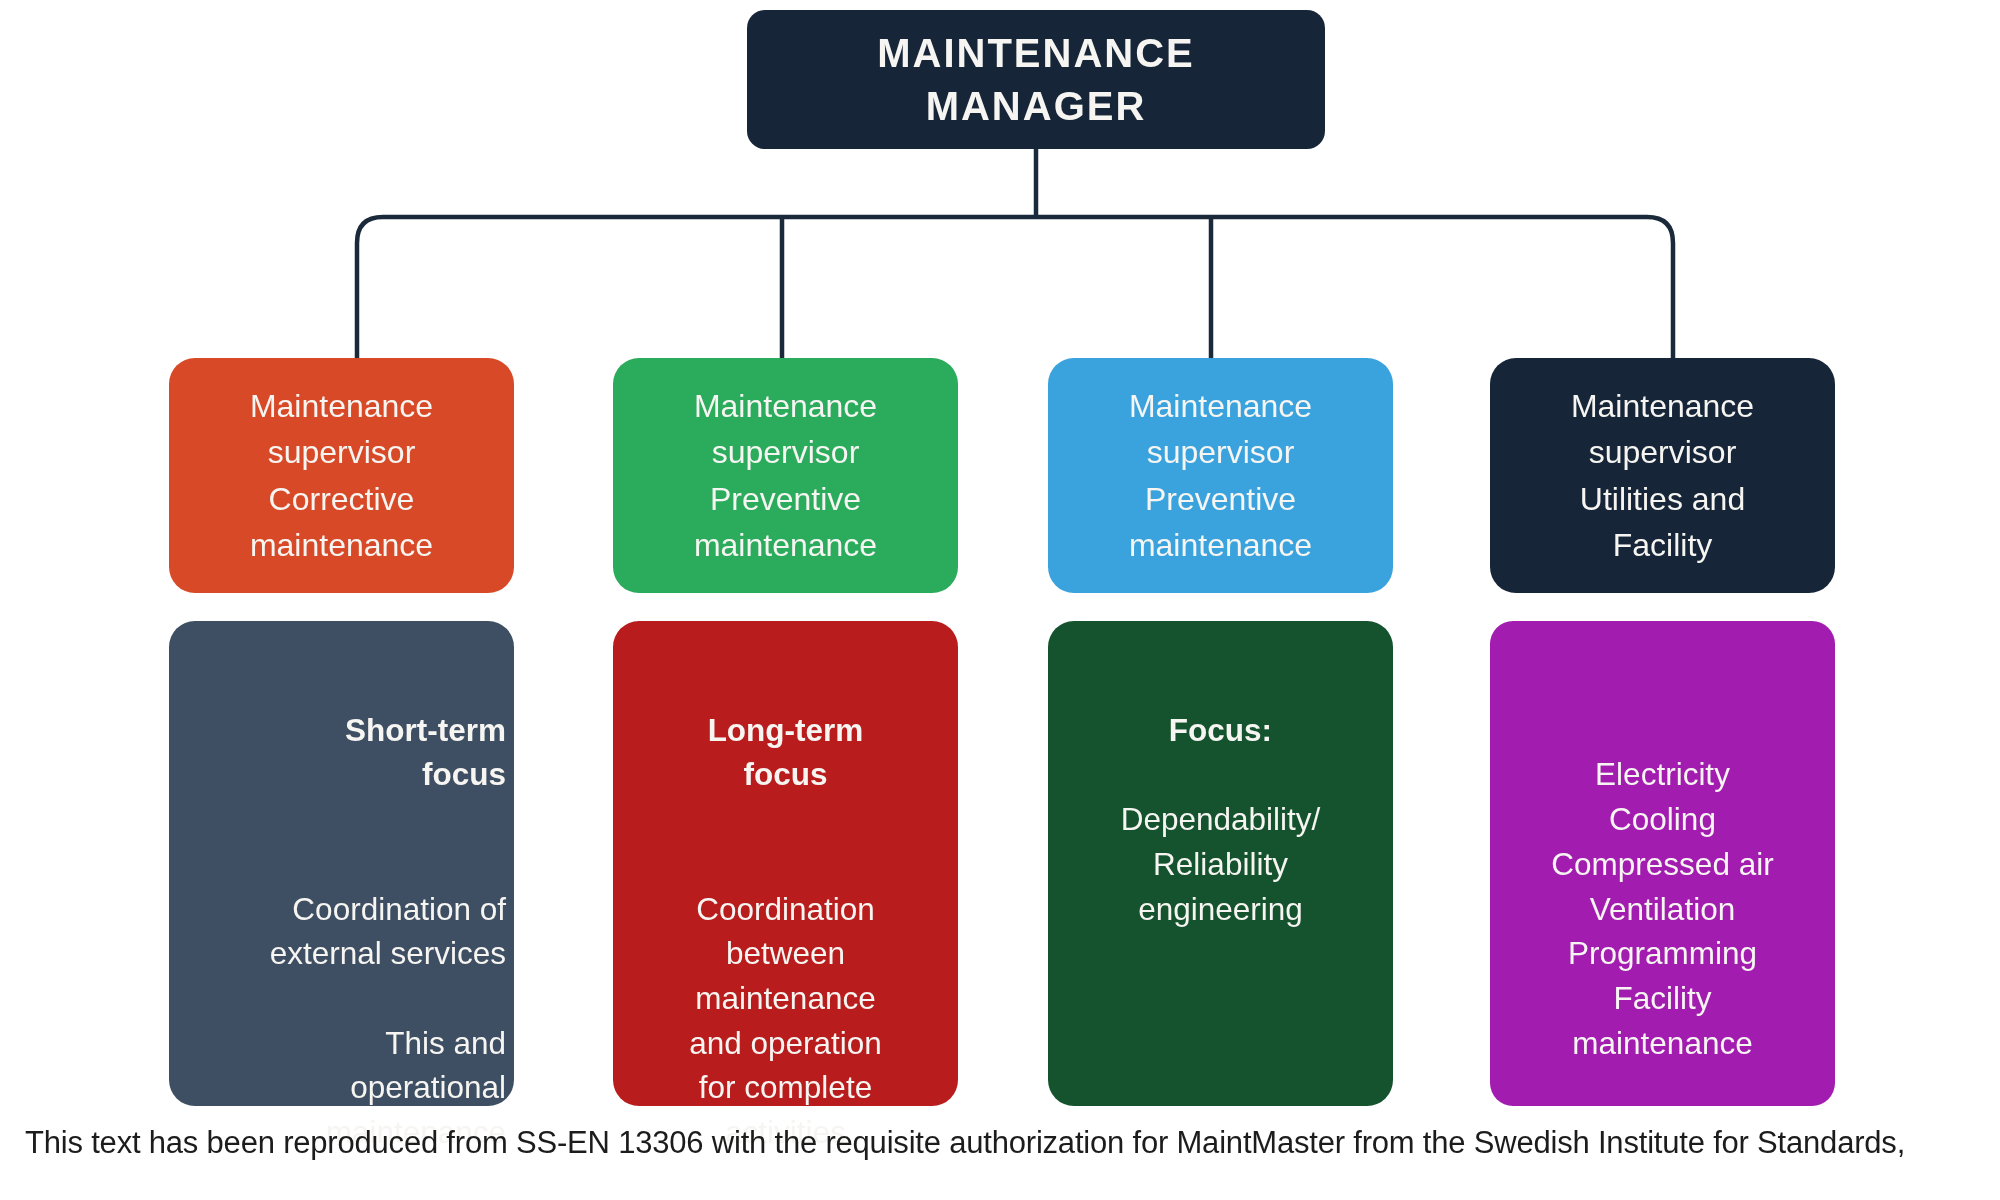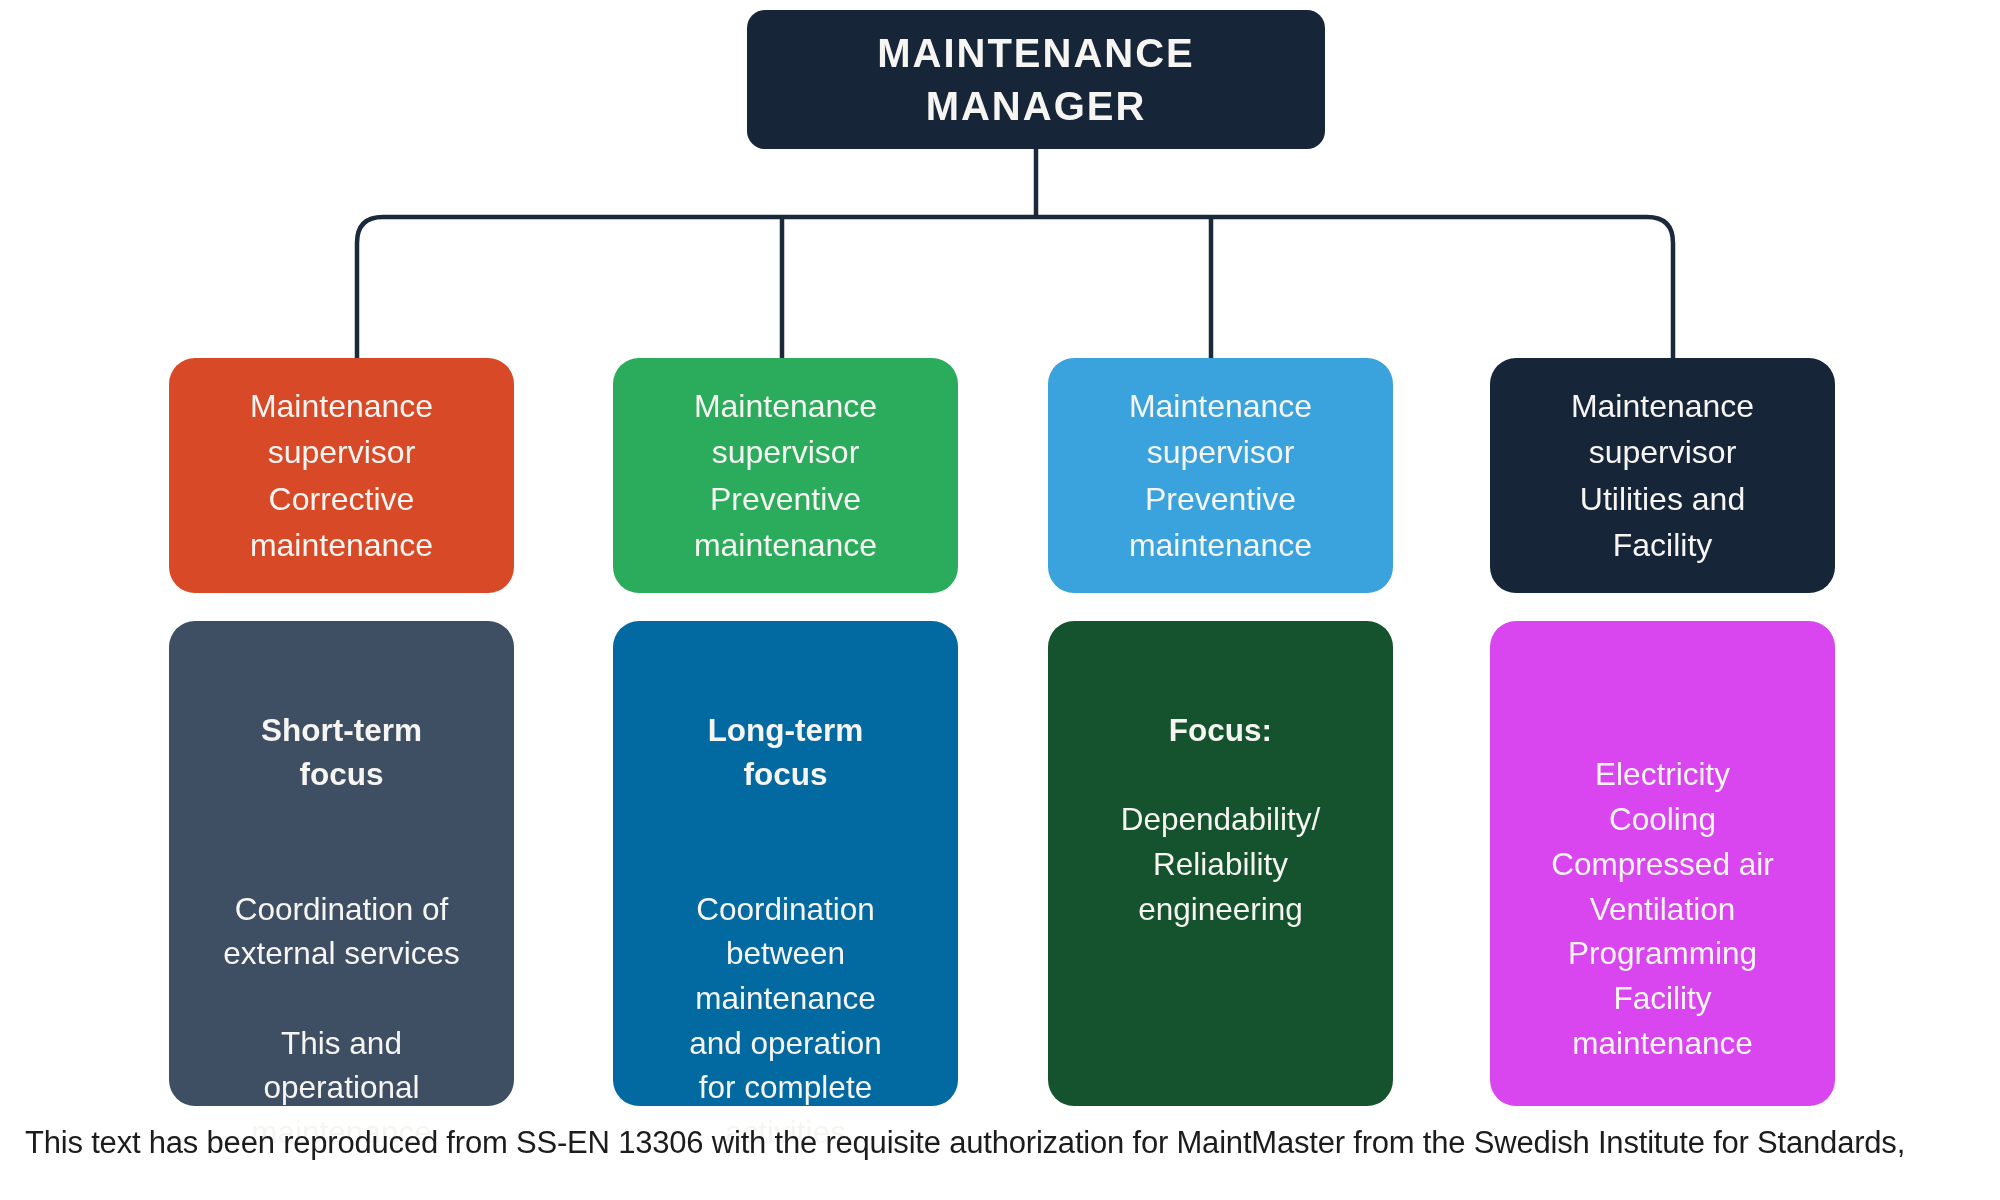--- a/index.html
+++ b/index.html
@@ -56,39 +56,39 @@
     <span>MAINTENANCE
 MANAGER</span>
   </div>
 
   <div class="box sup-box col0" style="background: rgb(216, 74, 39);">
     <span>Maintenance
 supervisor
 Corrective
 maintenance</span>
   </div>
-  <div class="box detail-box col0" style="background: rgb(62, 79, 99);">
+  <div class="box detail-box col0" style="background: rgb(62, 79, 99); text-align: right;">
     <div class="detail-heading">Short-term
 focus</div>
     <div class="detail-body">
 Coordination of
 external services
 
 This and
 operational
 maintenance</div>
   </div>
 
   <div class="box sup-box col1" style="background: rgb(43, 171, 92);">
     <span>Maintenance
 supervisor
 Preventive
 maintenance</span>
   </div>
-  <div class="box detail-box col1" style="background: #0369a1;">
+  <div class="box detail-box col1" style="background: #b91c1c;">
     <div class="detail-heading">Long-term
 focus</div>
     <div class="detail-body">
 Coordination
 between
 maintenance
 and operation
 for complete
 activities</div>
   </div>
@@ -105,21 +105,21 @@
 Reliability
 engineering</div>
   </div>
 
   <div class="box sup-box col3" style="background: rgb(22, 38, 56);">
     <span>Maintenance
 supervisor
 Utilities and
 Facility</span>
   </div>
-  <div class="box detail-box col3" style="background: #d946ef;">
+  <div class="box detail-box col3" style="background: #a21caf; border-radius: 23px;">
     <div class="detail-heading"></div>
     <div class="detail-body">Electricity
 Cooling
 Compressed air
 Ventilation
 Programming
 Facility
 maintenance</div>
   </div>
 

